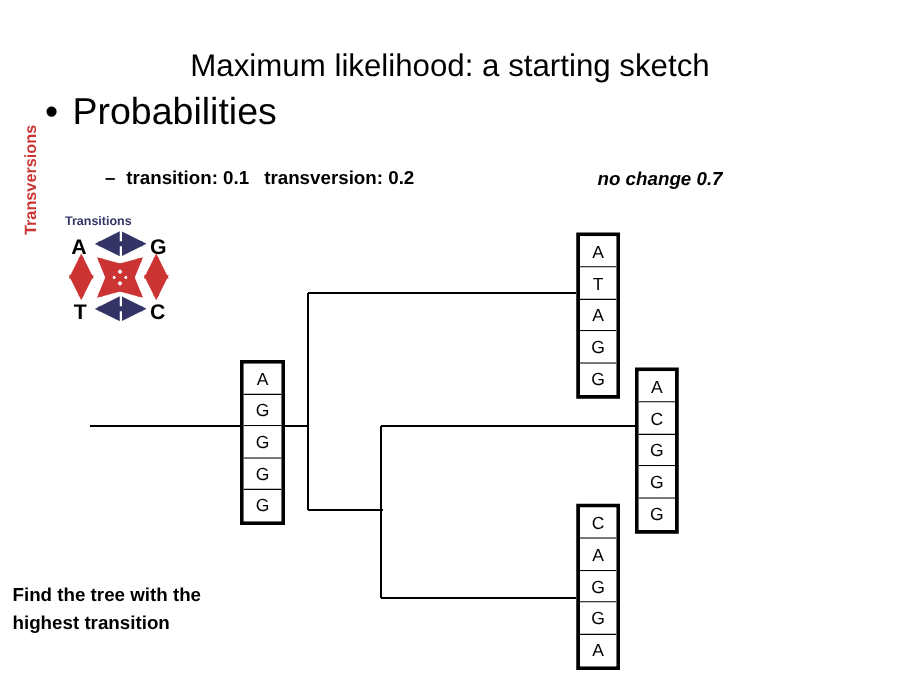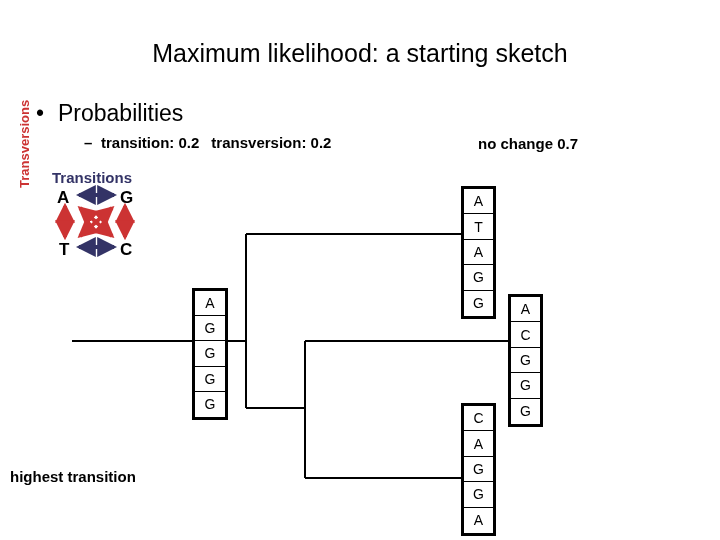--- a/index.html
+++ b/index.html
@@ -32,22 +32,22 @@
     font-size: 25px;
     line-height: 30px;
     font-weight: 400;
     white-space: nowrap;
   }
 
   
   .bullet1 {
     position: absolute;
     left: 36px;
-    top: 100px;
-    font-size: 23px;
+    top: 76px;
+    font-size: 30px;
     line-height: 27px;
     white-space: nowrap;
   }
   .bullet1 .dot {
     display: inline-block;
     width: 22px;
   }
 
   
   .bullet2 {
@@ -68,20 +68,21 @@
     width: 12px;
   }
   .nochange {
     position: absolute;
     left: 478px;
     top: 134px;
     font-size: 15px;
     line-height: 20px;
     font-weight: bold;
     white-space: nowrap;
+    font-style: italic;
   }
 
   
   .transversions-label {
     position: absolute;
     left: 16px;
     top: 170px;
     width: 120px;
     height: 18px;
     transform: rotate(-90deg);
@@ -90,21 +91,21 @@
     font-size: 13px;
     font-weight: bold;
     line-height: 18px;
     white-space: nowrap;
   }
   .transitions-label {
     position: absolute;
     left: 52px;
     top: 170px;
     color: #333366;
-    font-size: 15px;
+    font-size: 10px;
     font-weight: bold;
     line-height: 16px;
     white-space: nowrap;
   }
   .nuc {
     position: absolute;
     font-size: 17px;
     font-weight: bold;
     line-height: 17px;
   }
@@ -162,21 +163,21 @@
 
 <div id="slide">
 
   <div class="title">Maximum likelihood: a starting sketch</div>
 
   <div class="bullet1">
     <span class="dot">•</span><span>Probabilities</span>
   </div>
 
   <div class="bullet2">
-    <span class="dash">–</span><span>transition:  0.2</span><span class="gap"></span><span>transversion: 0.2</span>
+    <span class="dash">–</span><span>transition:  0.1</span><span class="gap"></span><span>transversion: 0.2</span>
   </div>
   <div class="nochange">no change 0.7</div>
 
   <div class="transversions-label">Transversions</div>
 
   <div class="transitions-label">Transitions</div>
 
   <div class="nuc nuc-A">A</div>
   <div class="nuc nuc-G">G</div>
   <div class="nuc nuc-T">T</div>
@@ -256,16 +257,17 @@
 
   <div class="seqbox" id="box-taxon-3" style="left:461px; top:403px; width:35px; height:133px;">
       <div class="cell" style="height: 20%;">C</div>
       <div class="cell" style="height: 20%;">A</div>
       <div class="cell" style="height: 20%;">G</div>
       <div class="cell" style="height: 20%;">G</div>
       <div class="cell" style="height: 20%;">A</div>
     </div>
 
   <div class="footnote">
+    <div>Find the tree with the</div>
     <div>highest transition</div>
   </div>
 
 </div>
 
 </body></html>

